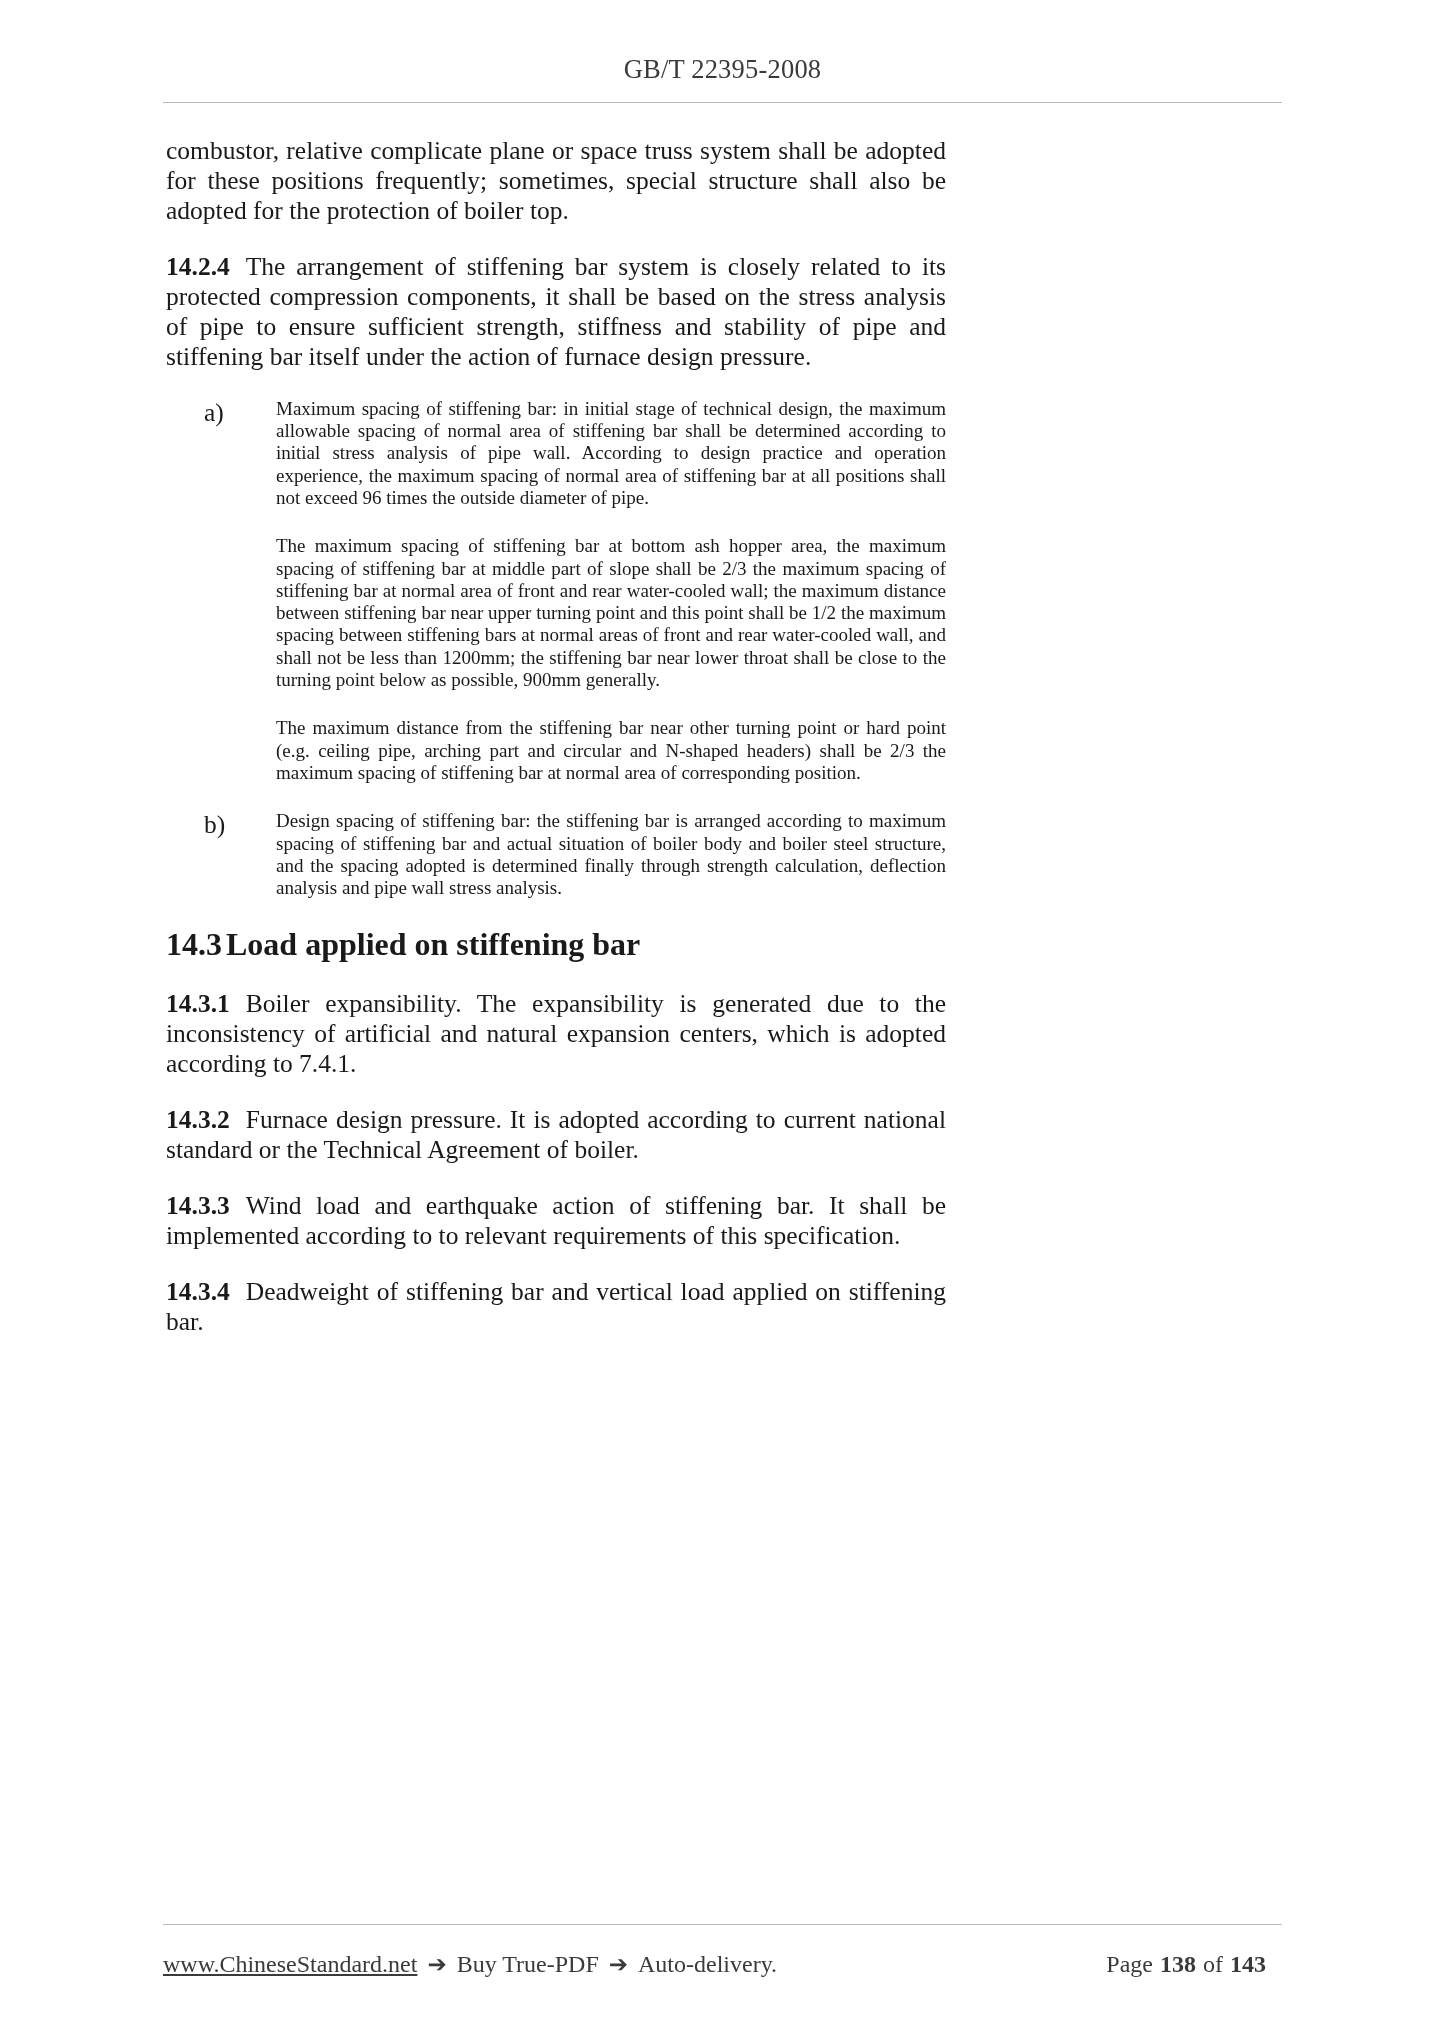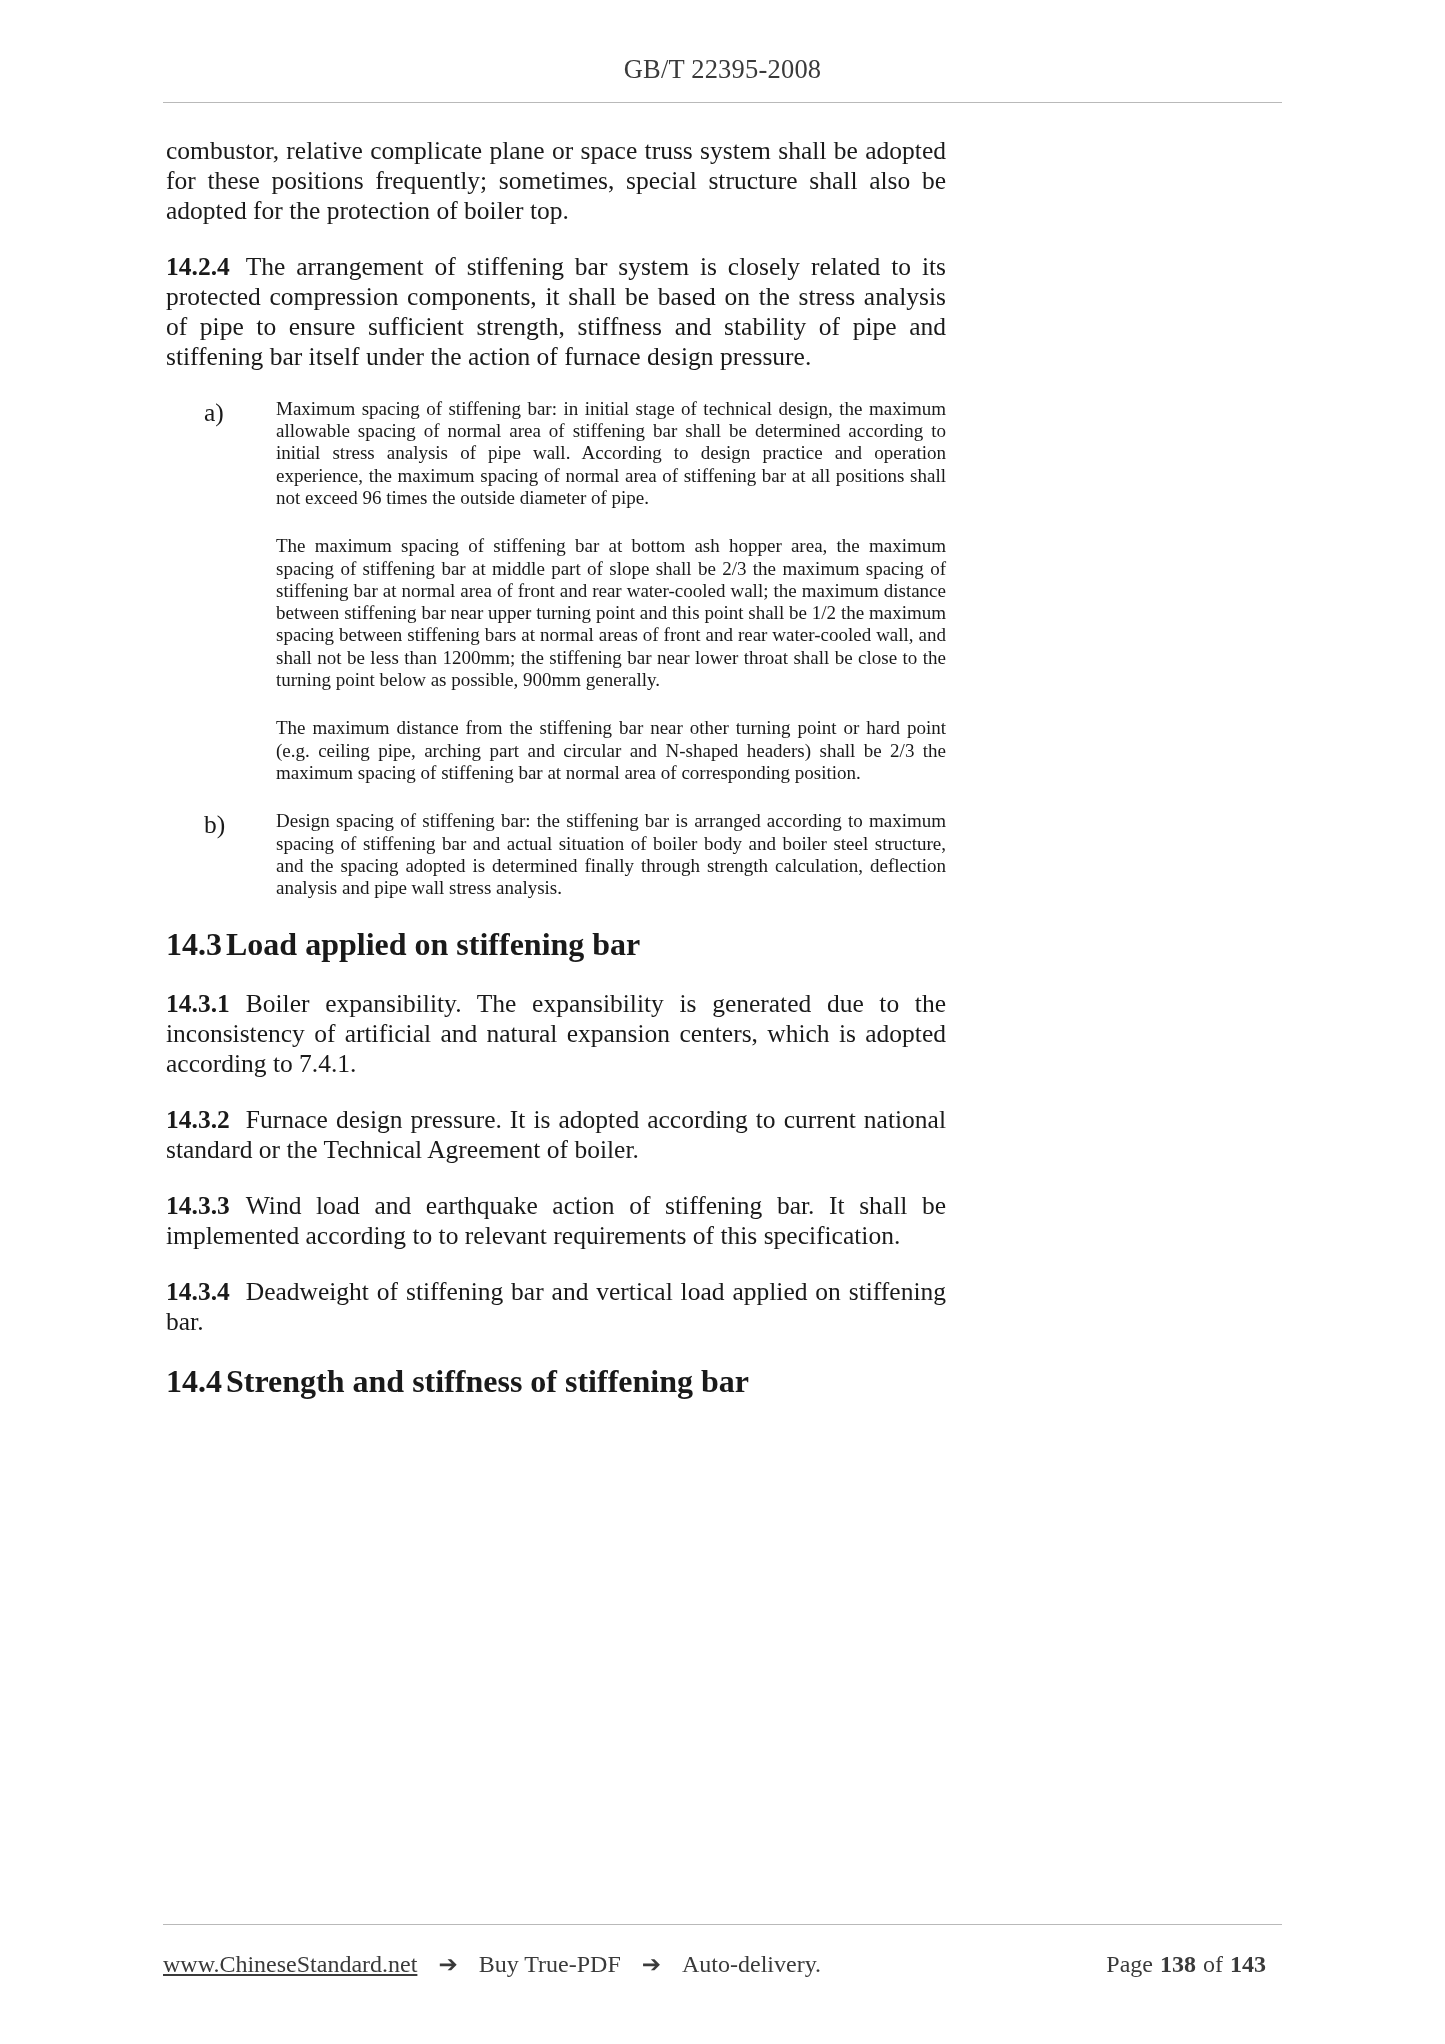--- a/index.html
+++ b/index.html
@@ -126,21 +126,21 @@
     display: flex;
     align-items: baseline;
     justify-content: space-between;
     font-size: 24px;
     color: #3a3a3a;
     line-height: 1.1;
   }
   .footer-left {
     display: flex;
     align-items: baseline;
-    gap: 20px;
+    gap: 9px;
     white-space: nowrap;
   }
   .footer-url {
     text-decoration: underline;
   }
   .arrow-icon {
     font-size: 23px;
     color: #3a3a3a;
     padding: 0 1px;
   }
@@ -201,23 +201,20 @@
     </p>
 
     <p class="body-para">
       <span class="num">14.3.3</span><span class="gap-after-num"></span><span>Wind load and earthquake action of stiffening bar. It shall be implemented according to to relevant requirements of this specification.</span>
     </p>
 
     <p class="body-para">
       <span class="num">14.3.4</span><span class="gap-after-num"></span><span>Deadweight of stiffening bar and vertical load applied on stiffening bar.</span>
     </p>
 
-    <h2 class="section-heading">
-      <span class="heading-num">14.4</span><span>Strength and stiffness of stiffening bar</span>
-    </h2>
 
   </div>
 
   <div class="page-footer">
     <div class="footer-rule"></div>
     <div class="footer-row">
       <div class="footer-left">
         <span class="footer-url">www.ChineseStandard.net</span>
         <span class="arrow-icon">➔</span>
         <span>Buy True-PDF</span>

